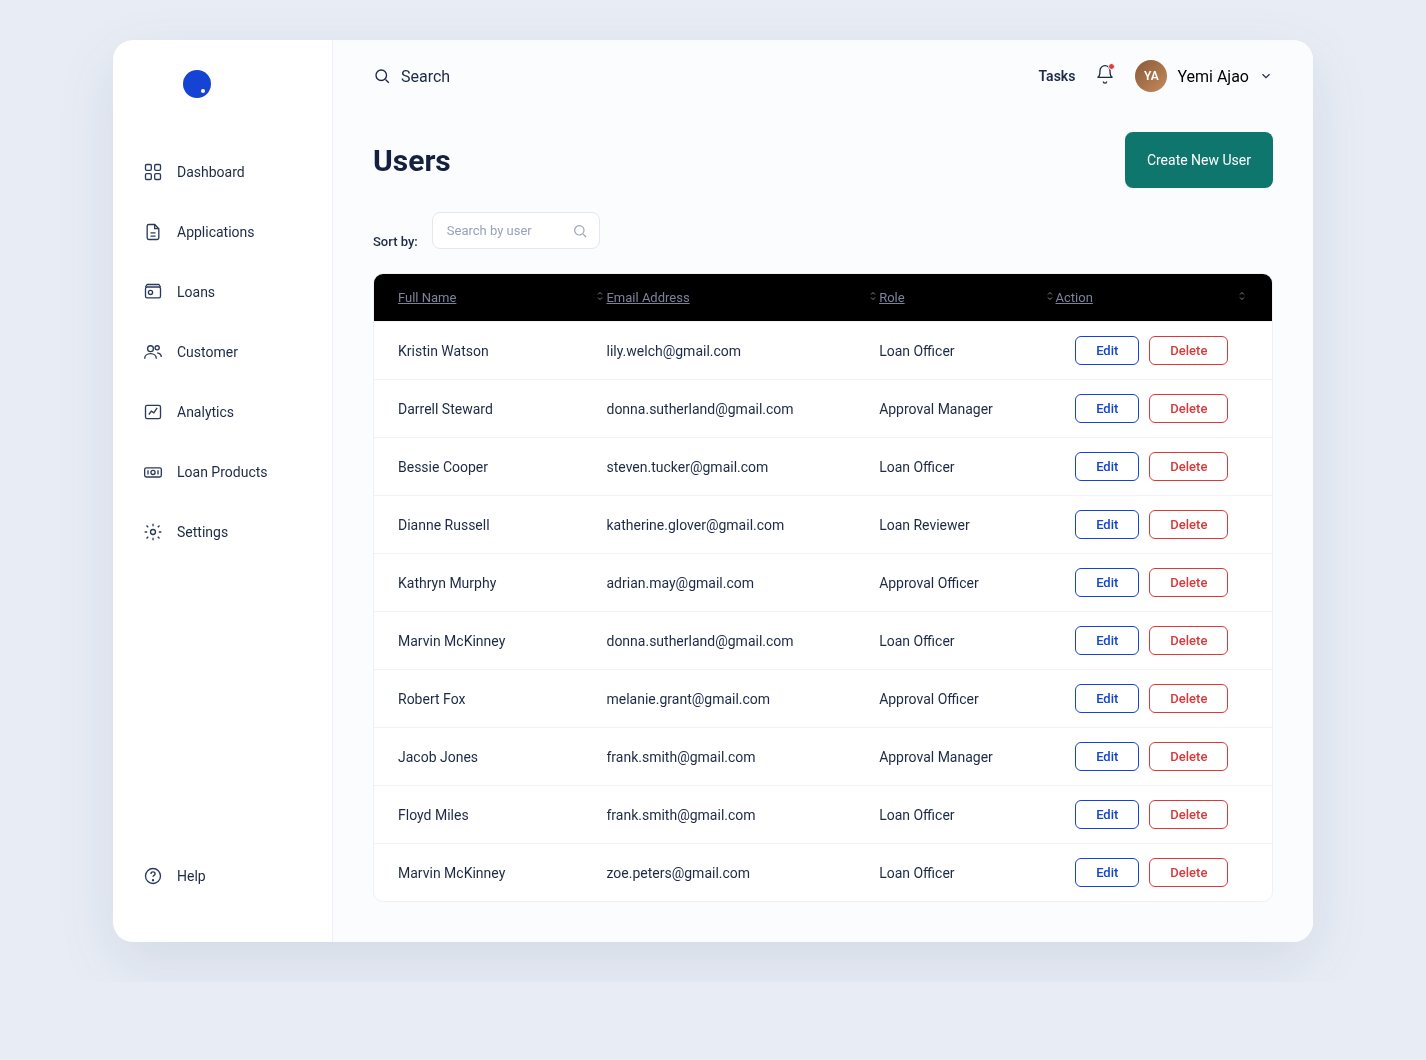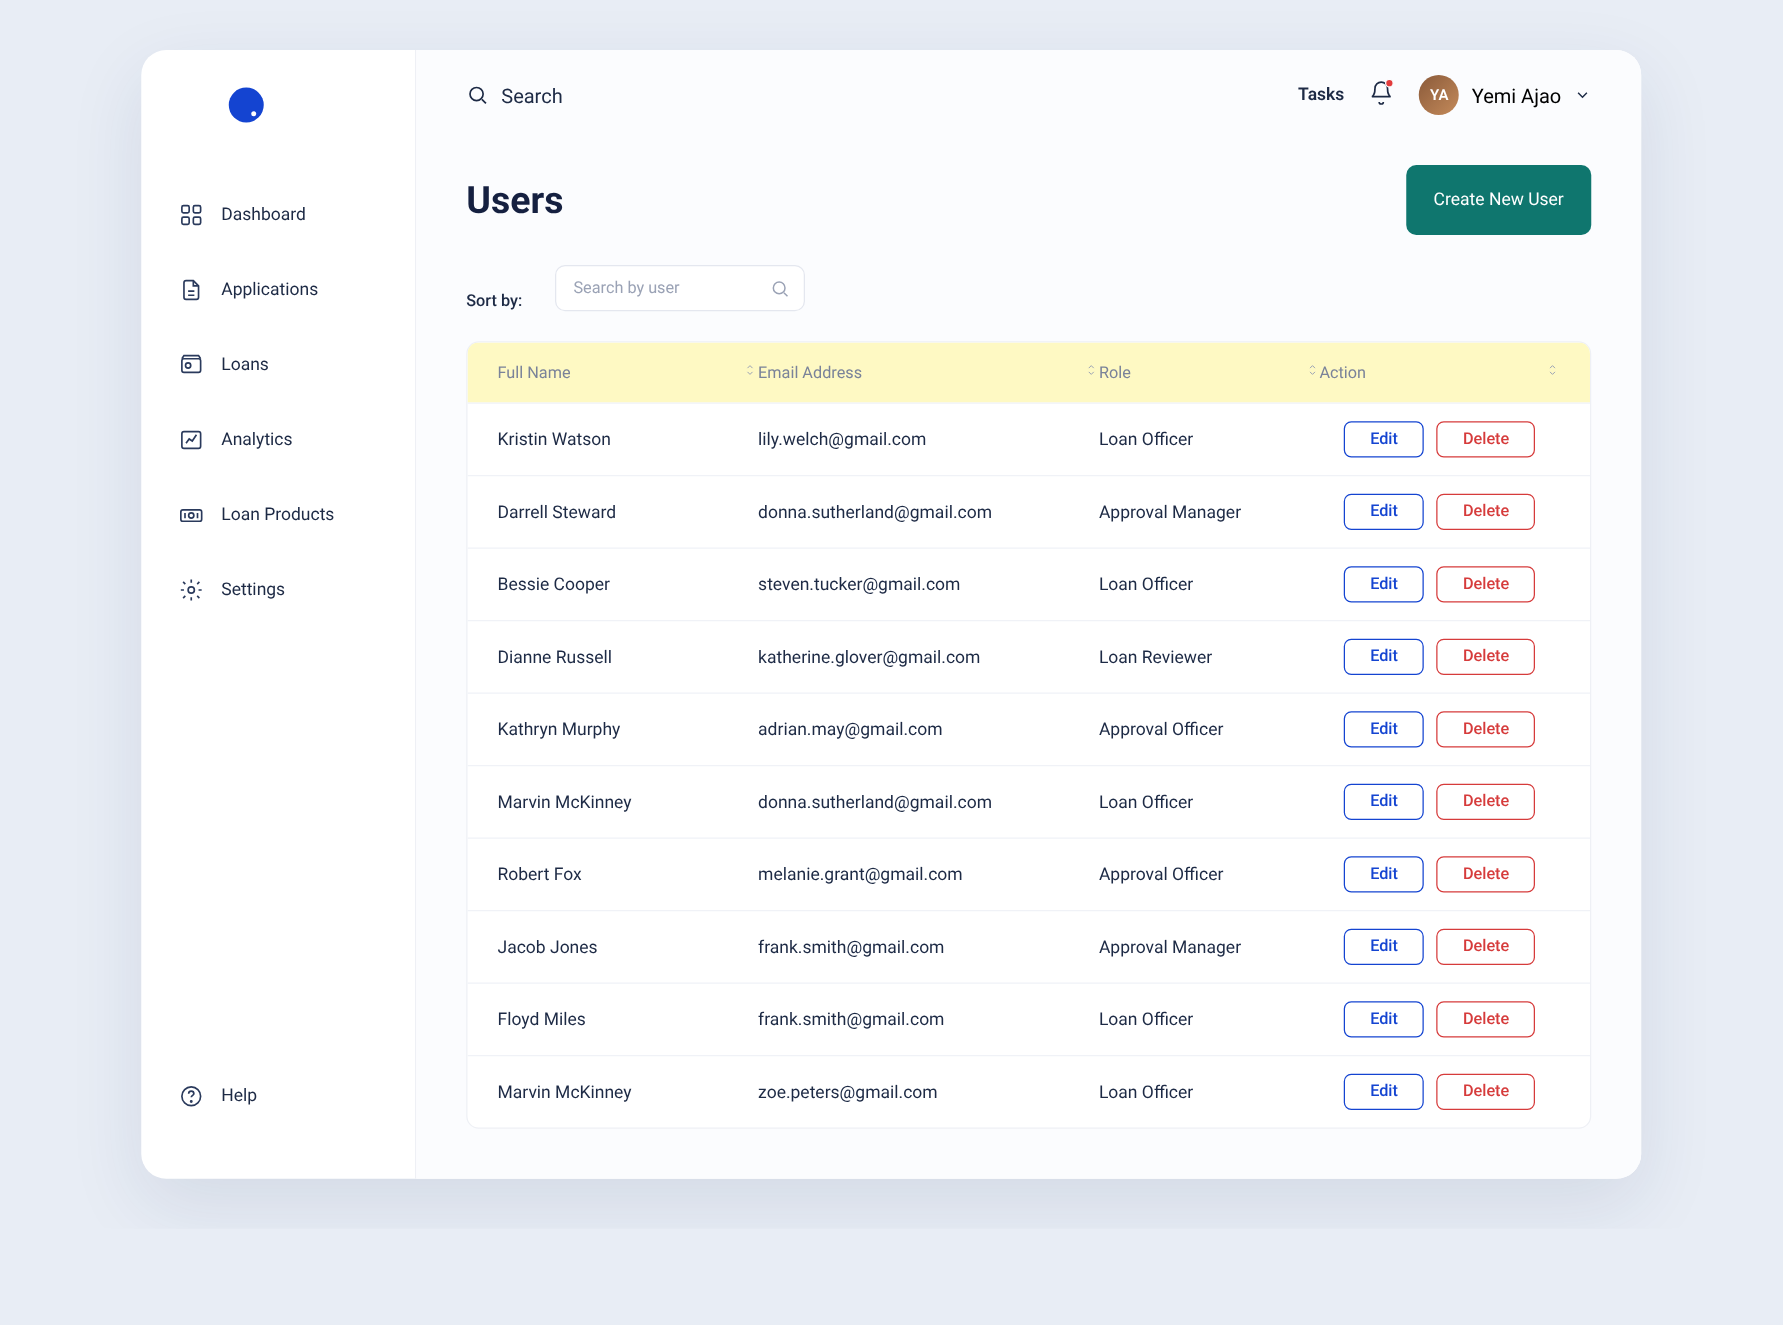--- a/index.html
+++ b/index.html
@@ -26,26 +26,26 @@
 .user-chip { display: flex; align-items: center; gap: 10px; cursor: pointer; }
 .avatar { width: 32px; height: 32px; border-radius: 50%; background: linear-gradient(135deg,#8a5a3a,#c48a5a); display:flex;align-items:center;justify-content:center;color:#fff;font-size:12px;font-weight:600; }
 .user-chip svg.chev { width: 14px; height: 14px; stroke: #1d2a45; fill: none; stroke-width: 2; }
 .content { padding: 20px 40px 40px 40px; }
 .page-head { display: flex; align-items: center; justify-content: space-between; margin-bottom: 24px; }
 .page-title { font-size: 30px; font-weight: 700; color: #152040; }
 .btn-primary { background: #0f766e; color: #fff; border: none; padding: 20px 22px; border-radius: 8px; font-size: 14px; font-weight: 400; cursor: pointer; }
 .sort-row { display: flex; align-items: flex-end; gap: 14px; margin-bottom: 24px; }
 .sort-label { font-size: 13px; color: #1d2a45; font-weight: 500; }
 .sort-input { position: relative; }
-.sort-input input { border: 1px solid #e4e7ef; border-radius: 8px; padding: 10px 40px 10px 14px; font-size: 13px; color: #1d2a45; width: 200px; outline: none; background: #fff; margin-left: 12px; }
+.sort-input input { border: 1px solid #e4e7ef; border-radius: 8px; padding: 10px 40px 10px 14px; font-size: 13px; color: #1d2a45; width: 168px; outline: none; background: #fff; }
 .sort-input input::placeholder { color: #9aa2b5; }
 .sort-input svg { position: absolute; right: 12px; top: 50%; transform: translateY(-50%); width: 16px; height: 16px; stroke: #9aa2b5; fill: none; stroke-width: 1.8; }
 .table { background: #fff; border: 1px solid #eef0f5; border-radius: 10px; overflow: hidden; }
 .thead, .trow { display: grid; grid-template-columns: 1.3fr 1.7fr 1.1fr 1.2fr; align-items: center; }
-.thead { background: #fef9c3; padding: 16px 24px; color: #7a8399; font-size: 13px; }
+.thead { background: #000000; padding: 16px 24px; color: #7a8399; font-size: 13px; text-decoration: underline; }
 .th { display: flex; align-items: center; gap: 8px; }
 .th .sort-ic { margin-left: auto; }
 .sort-ic svg { width: 12px; height: 12px; stroke: #9aa2b5; fill: none; stroke-width: 1.6; }
 .trow { padding: 14px 24px; border-top: 1px solid #f0f2f7; font-size: 14px; color: #1d2a45; }
 .actions { display: flex; gap: 10px; justify-content: center; }
 .btn-outline { padding: 6px 20px; border-radius: 6px; font-size: 13px; font-weight: 500; cursor: pointer; background: #fff; }
 .btn-edit { border: 1px solid #1444d1; color: #1444d1; }
 .btn-delete { border: 1px solid #d63b3b; color: #d63b3b; }
 </style>
 </head>
@@ -85,20 +85,31 @@
               <rect x="3" y="6" width="18" height="13" rx="2"></rect>
               <circle cx="9" cy="12.5" r="2.5"></circle>
               <path d="M3 6l2-3h14l2 3"></path>
             </svg>
           </span>
           <span>Loans</span>
         </div>
         <div class="nav-item">
           <span class="icon">
             <svg viewBox="0 0 24 24">
+              <circle cx="9" cy="8" r="3.5"></circle>
+              <path d="M2 20c0-3.5 3-6 7-6s7 2.5 7 6"></path>
+              <circle cx="17" cy="7" r="2.5"></circle>
+              <path d="M22 18c0-2.5-2-4.5-5-5"></path>
+            </svg>
+          </span>
+          <span>Customer</span>
+        </div>
+        <div class="nav-item">
+          <span class="icon">
+            <svg viewBox="0 0 24 24">
               <rect x="3" y="4" width="18" height="16" rx="2"></rect>
               <path d="M7 15l3-4 3 2 4-6"></path>
             </svg>
           </span>
           <span>Analytics</span>
         </div>
         <div class="nav-item">
           <span class="icon">
             <svg viewBox="0 0 24 24">
               <rect x="2" y="7" width="20" height="11" rx="2"></rect>

